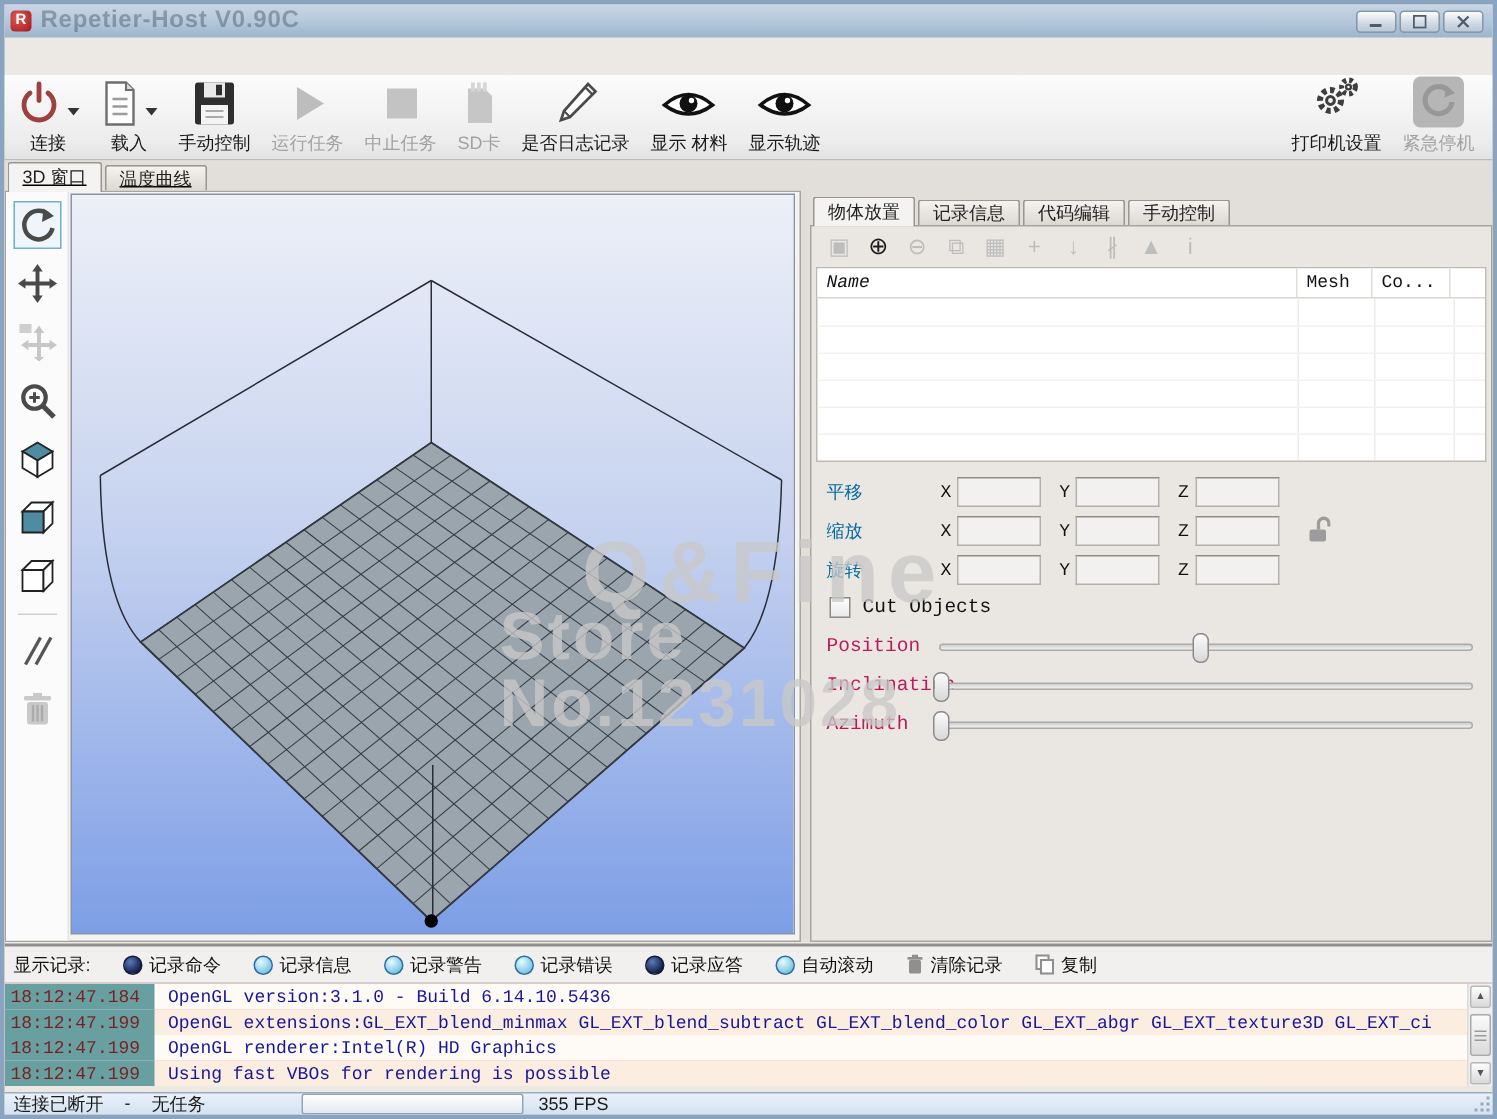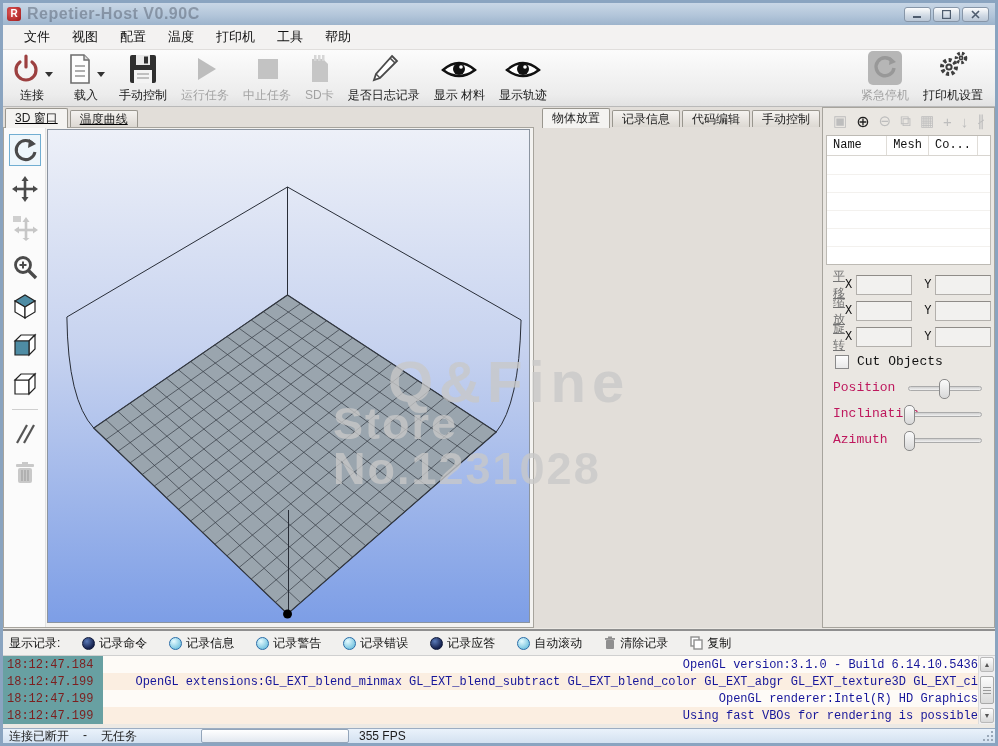--- a/index.html
+++ b/index.html
@@ -35,21 +35,21 @@
   .tlabel{font-size:12px;color:#1a1a1a;margin-top:2px;white-space:nowrap;}
   .tbtn.disabled .tlabel{color:#a2a2a2;}
   .caret{width:0;height:0;border-left:4px solid transparent;border-right:4px solid transparent;
     border-top:5px solid #333;margin-left:4px;margin-top:10px;}
   .tb-spring{flex:1;}
 
   
   .main{position:absolute;left:0;top:104px;right:0;height:521px;background:#e2ded9;display:flex;}
   .left-pane{width:531px;display:flex;flex-direction:column;text-decoration:underline;}
   .splitter{width:6px;background:#e2ded9;}
-  .right-pane{flex:1;display:flex;flex-direction:row;}
+  .right-pane{flex:1;display:flex;flex-direction:column;margin-top:23px;}
 
   .tabstrip{height:20px;display:flex;align-items:flex-end;padding-left:2px;background:#e2ded9;position:relative;z-index:3;}
   .tab{height:17px;line-height:16px;padding:0 9px;font-size:12px;color:#222;
     background:linear-gradient(180deg,#f5f3f0,#dcd8d2);
     border:1px solid #99968e;border-bottom:none;border-radius:2px 2px 0 0;margin-right:2px;}
   .tab.active{height:20px;line-height:19px;background:#f4f3f1;margin-bottom:-1px;}
 
   .left-content{flex:1;position:relative;background:#f4f3f1;border:1px solid #a7a49d;border-top:1px solid #a7a49d;}
   .toolcol{position:absolute;left:0;top:0;bottom:0;width:42px;background:#fbfbfb;
     border-right:1px solid #e3e3e3;display:flex;flex-direction:column;align-items:center;padding-top:6px;}
@@ -68,21 +68,21 @@
 
   .objtable{position:absolute;left:3px;top:27px;right:3px;height:130px;background:#fff;border:1px solid #bdbab4;}
   .othead{display:flex;height:20px;border-bottom:1px solid #d8d5d0;background:#fff;
     font-family:"Liberation Mono",monospace;font-size:12px;color:#111;}
   .oth{padding:2px 6px;border-right:1px solid #e0ddd8;}
   .otbody{position:relative;height:108px;}
   .otbody .vline{position:absolute;top:0;bottom:0;width:1px;background:#ecebe8;}
   .otbody .hline{position:absolute;left:0;right:0;height:1px;background:#f3f1ee;}
 
   .trow{position:absolute;height:22px;display:flex;align-items:center;}
-  .tr-label{font-size:12px;color:#737373;width:76px;text-decoration:underline;}
+  .tr-label{font-size:12px;color:#0369a1;width:76px;}
   .axis{font-family:"Liberation Mono",monospace;font-size:12px;color:#111;margin-right:4px;}
   .tinput{width:56px;height:20px;border:1px solid #b3b0ac;border-top-color:#8f8c88;background:#f2f1ef;
     margin-right:12px;font-size:12px;padding:0 3px;}
   .lockbtn{margin-left:6px;background:none;border:none;padding:0;}
 
   .cutrow{position:absolute;left:12px;display:flex;align-items:center;}
   .checkbox{width:14px;height:14px;border:1px solid #8a8a8a;background:linear-gradient(180deg,#fdfdfd,#e9e9e9);margin-right:8px;}
   .cutlabel{font-family:"Liberation Mono",monospace;font-size:13px;color:#111;}
 
   .sliderrow{position:absolute;left:0;right:0;height:20px;}
@@ -96,21 +96,21 @@
   .logbar{position:absolute;left:0;top:626px;right:0;height:26px;background:#f1f0ee;
     border-top:2px solid #8f8f8f;display:flex;align-items:center;gap:22px;padding-left:6px;font-size:12px;}
   .logbar-label{color:#111;}
   .log-toggle{display:flex;align-items:center;gap:4px;color:#111;}
   .tog-circle{width:13px;height:13px;border-radius:50%;}
   .log-toggle.dark .tog-circle{background:radial-gradient(circle at 35% 30%,#5a7ab8,#16224e 70%);border:1px solid #101a3a;}
   .log-toggle.light .tog-circle{background:radial-gradient(circle at 35% 30%,#e6fbff,#7ec8e2 70%);border:1px solid #2a6da8;}
   .logbtn{display:flex;align-items:center;gap:4px;color:#111;}
 
   
-  .logarea{position:absolute;left:0;top:652px;right:0;height:69px;background:#fca5a5;border-top:1px solid #d0d0d0;text-align:right;}
+  .logarea{position:absolute;left:0;top:652px;right:0;height:69px;background:#fca5a5;border-top:1px solid #d0d0d0;}
   .log-rows{position:absolute;left:0;top:0;right:17px;bottom:0;overflow:hidden;}
   .log-row{display:flex;height:17px;align-items:center;font-family:"Liberation Mono",monospace;font-size:12px;}
   .log-row:nth-child(odd){background:#fefbf7;}
   .log-row:nth-child(even){background:#fbeee1;}
   .log-time{width:100px;height:100%;background:#68a0a2;color:#7c1f1f;display:flex;align-items:center;padding-left:4px;flex:none;}
   .log-msg{flex:1;color:#16169a;white-space:nowrap;overflow:hidden;padding-left:9px;}
 
   .vscroll{position:absolute;right:0;top:0;width:17px;bottom:0;background:#f0eff0;border-left:1px solid #dcdcdc;}
   .vs-btn{position:absolute;left:1px;right:1px;height:15px;border:1px solid #b9b9b9;border-radius:2px;
     background:linear-gradient(180deg,#fdfdfd,#d9d9d9);display:flex;align-items:center;justify-content:center;
@@ -155,29 +155,20 @@
           </svg>
       </div>
       <div class="winbtn">
         <svg width="9" height="9">
             <path d="M1,1 L8,8 M8,1 L1,8" stroke="#4e5c6e" stroke-width="1.6"></path>
           </svg>
       </div>
     </div>
   </div>
 
-  <div class="menubar">
-    <div class="menu-item">文件</div>
-    <div class="menu-item">视图</div>
-    <div class="menu-item">配置</div>
-    <div class="menu-item">温度</div>
-    <div class="menu-item">打印机</div>
-    <div class="menu-item">工具</div>
-    <div class="menu-item">帮助</div>
-  </div>
 
   <div class="toolbar">
 
     <div class="tbtn">
       <div class="ticon-row">
         <svg width="30" height="32">
           <path d="M9,9 A10,10 0 1,0 21,9" fill="none" stroke="#9c4040" stroke-width="3.2" stroke-linecap="round"></path>
           <line x1="15" y1="3" x2="15" y2="14" stroke="#9c4040" stroke-width="3.2" stroke-linecap="round"></line>
         </svg>
         <span class="caret"></span>
@@ -271,41 +262,41 @@
           <path d="M4,17 Q20,3 36,17 Q20,29 4,17 Z" fill="#fff" stroke="#111" stroke-width="2.4"></path>
           <circle cx="20" cy="16" r="6" fill="#111"></circle>
           <circle cx="22" cy="14" r="1.8" fill="#fff"></circle>
         </svg>
       </div>
       <div class="tlabel">显示轨迹</div>
     </div>
 
     <div class="tb-spring"></div>
 
-    <div class="tbtn disabled">
-      <div class="ticon-row">
-        <svg width="36" height="36">
-          <rect x="1" y="1" width="34" height="34" rx="5" fill="#b6b6b6"></rect>
-          <path d="M25,11 A9,9 0 1,0 27,18" fill="none" stroke="#989898" stroke-width="3.4"></path>
-          <polygon points="23,7 29,12 22,15" fill="#989898"></polygon>
-        </svg>
-      </div>
-      <div class="tlabel">紧急停机</div>
-    </div>
-
     <div class="tbtn">
       <div class="ticon-row">
         <svg width="34" height="34">
           <circle cx="13" cy="16" r="7" fill="none" stroke="#3e3e3e" stroke-width="4" stroke-dasharray="3 2.4"></circle>
           <circle cx="13" cy="16" r="2.6" fill="none" stroke="#3e3e3e" stroke-width="2"></circle>
           <circle cx="25" cy="7" r="4.6" fill="none" stroke="#3e3e3e" stroke-width="3.4" stroke-dasharray="2.4 2"></circle>
           <circle cx="25" cy="7" r="1.6" fill="none" stroke="#3e3e3e" stroke-width="1.6"></circle>
         </svg>
       </div>
       <div class="tlabel">打印机设置</div>
+    </div>
+
+    <div class="tbtn disabled">
+      <div class="ticon-row">
+        <svg width="36" height="36">
+          <rect x="1" y="1" width="34" height="34" rx="5" fill="#b6b6b6"></rect>
+          <path d="M25,11 A9,9 0 1,0 27,18" fill="none" stroke="#989898" stroke-width="3.4"></path>
+          <polygon points="23,7 29,12 22,15" fill="#989898"></polygon>
+        </svg>
+      </div>
+      <div class="tlabel">紧急停机</div>
     </div>
   </div>
 
   <div class="main">
 
     <div class="left-pane">
       <div class="tabstrip">
         <div class="tab active">3D 窗口</div>
         <div class="tab">温度曲线</div>
       </div>
@@ -478,21 +469,21 @@
           <span class="oicon">▦</span>
           <span class="oicon">+</span>
           <span class="oicon">↓</span>
           <span class="oicon">∦</span>
           <span class="oicon">▲</span>
           <span class="oicon">i</span>
         </div>
 
         <div class="objtable">
           <div class="othead">
-            <div class="oth" style="width:320px;">Name</div>
+            <div class="oth" style="width:320px;font-style:italic;">Name</div>
             <div class="oth" style="width:50px;">Mesh</div>
             <div class="oth" style="width:52px;">Co...</div>
             <div class="oth" style="flex:1;border-right:none;"></div>
           </div>
           <div class="otbody">
             <div class="vline" style="left:320px;"></div>
             <div class="vline" style="left:371px;"></div>
             <div class="vline" style="left:424px;"></div>
             <div class="hline" style="top:18px;"></div>
               <div class="hline" style="top:36px;"></div>

